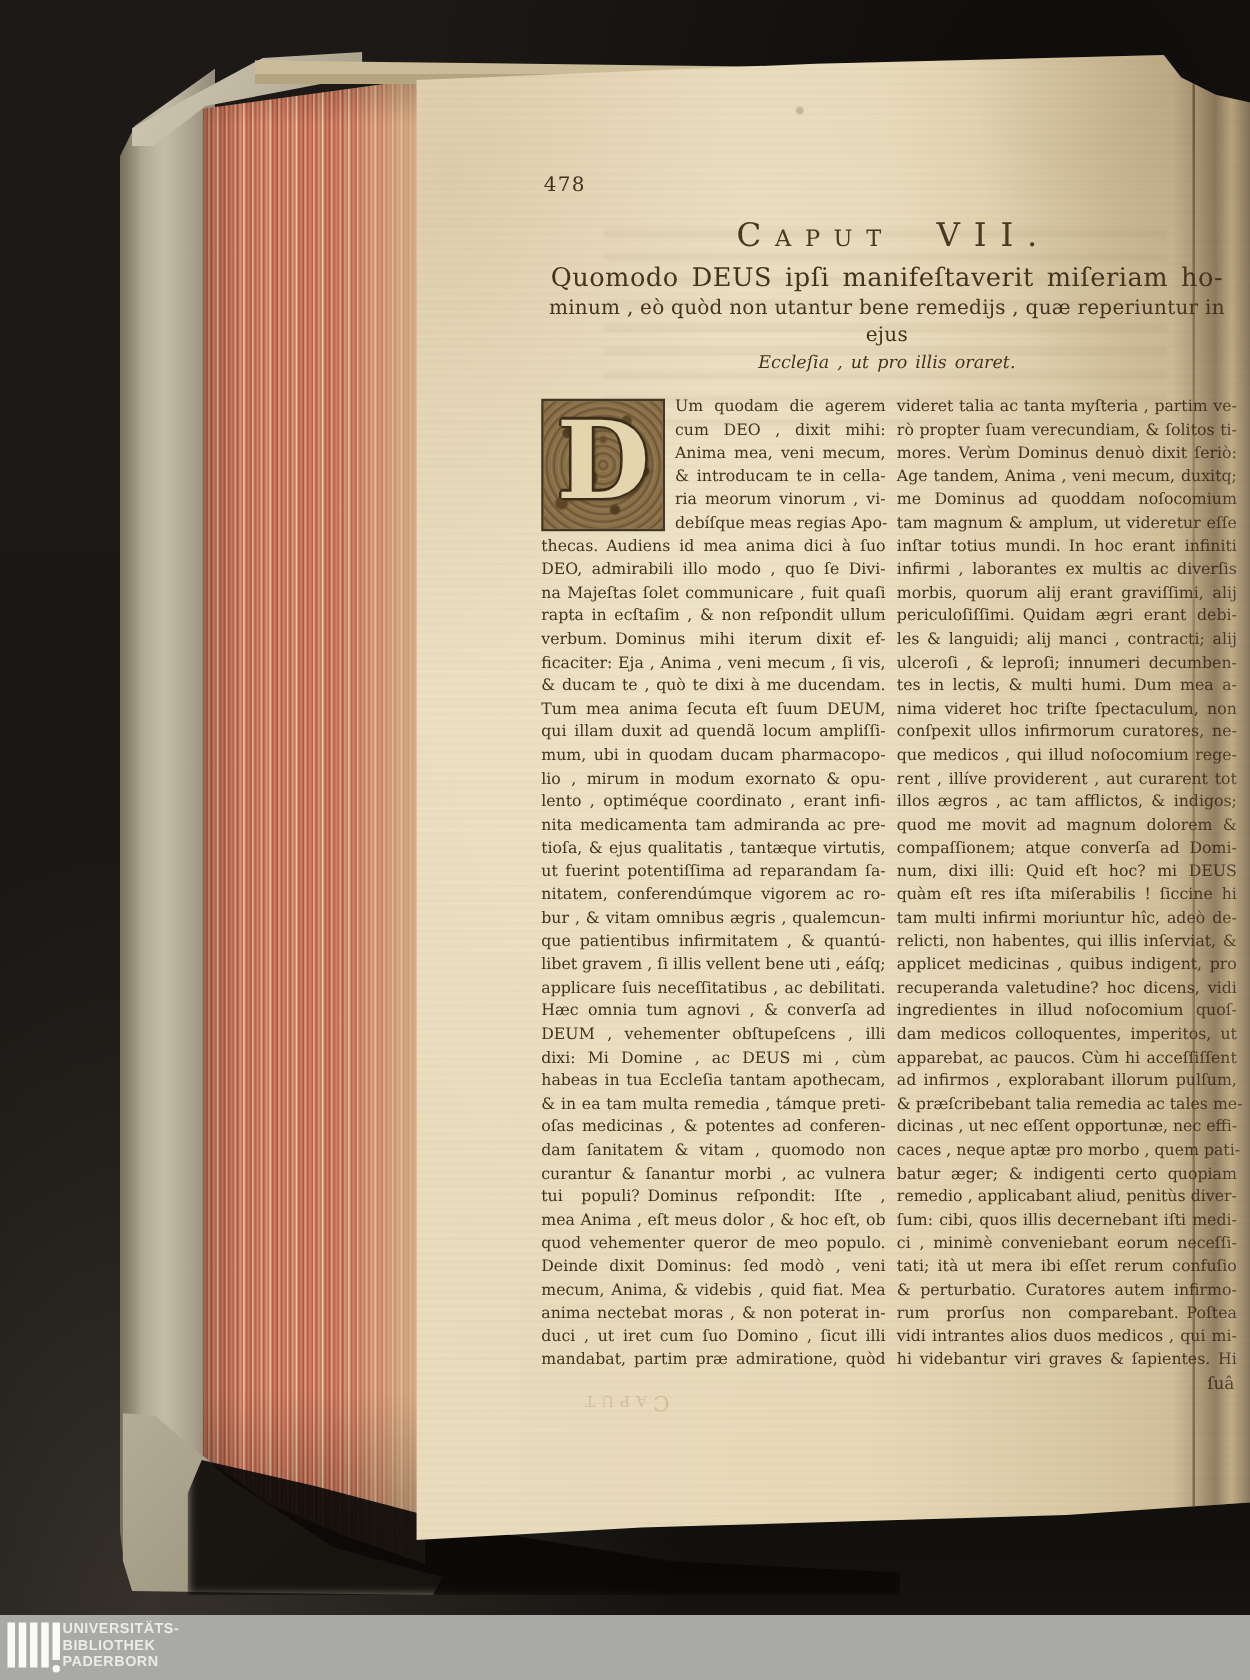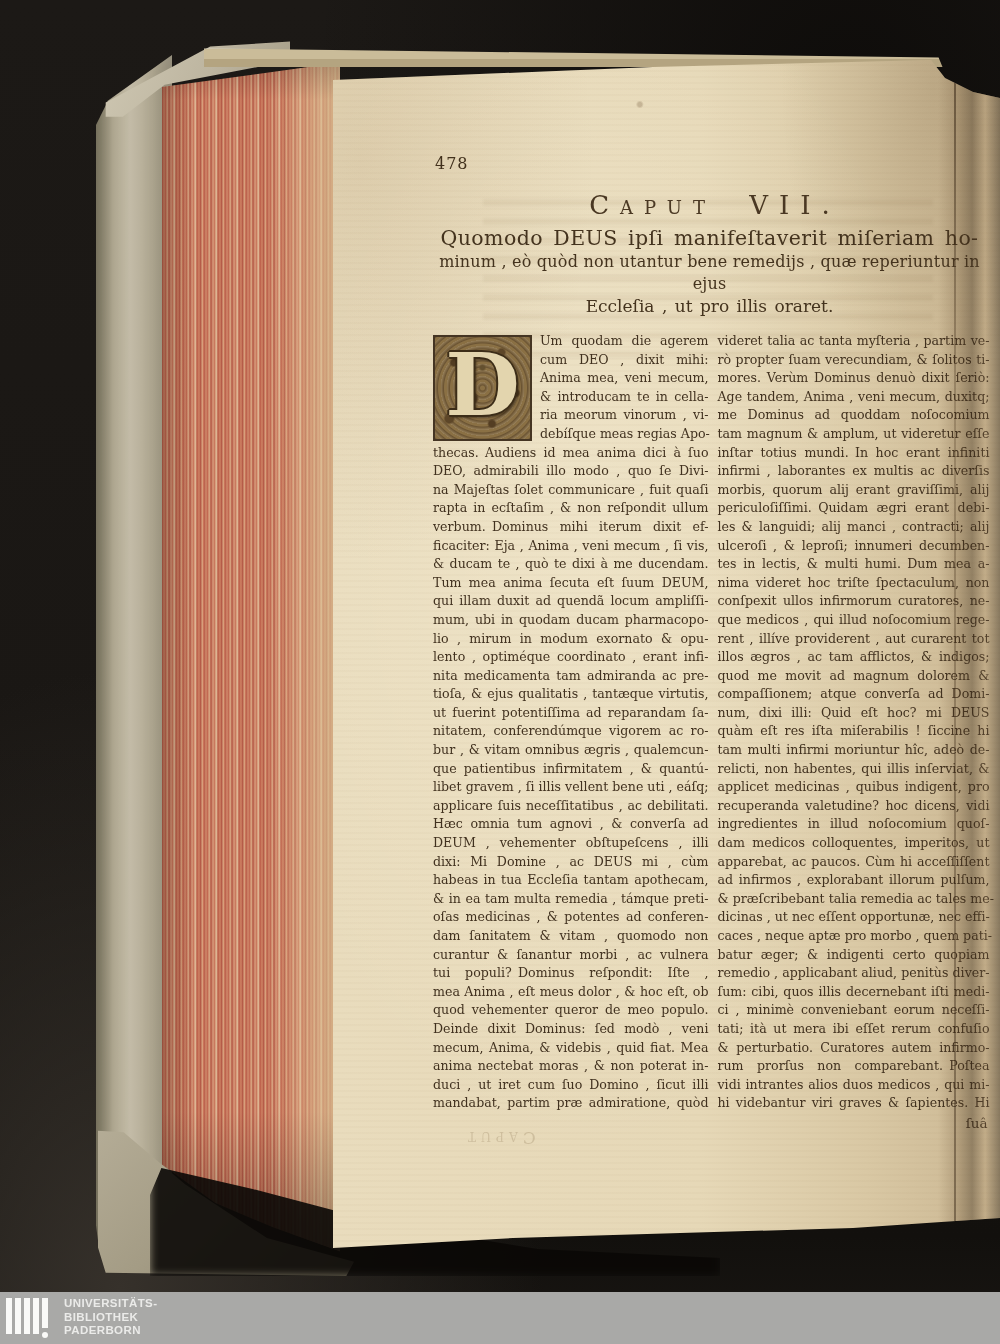--- a/index.html
+++ b/index.html
@@ -46,21 +46,21 @@
     clip-path:polygon(2% 28%, 18% 42%, 42% 66%, 68% 82%, 100% 88%, 100% 100%, 0 100%, 0 46%);
   }
   
   .top-edges{
     position:absolute;left:204px;top:46px;width:742px;height:30px;
     background:linear-gradient(180deg,#ddd5bd 0 3px,#cabc99 3px 13px,#b4a480 13px 21px, rgba(0,0,0,0) 21px);
     clip-path:polygon(0 8%, 99% 38%, 100% 98%, 0 86%);
   }
   
   .page{
-    position:absolute;left:333px;top:50px;width:667px;height:1210px;
+    position:absolute;left:333px;top:34px;width:667px;height:1210px;
     background:
       radial-gradient(ellipse at 38% 40%, rgba(255,250,232,.30) 0%, rgba(0,0,0,0) 60%),
       linear-gradient(90deg,#e9dcbd 0%,#e6d8b7 55%,#d9c8a4 80%,#cab692 100%);
     clip-path:polygon(0px 30px, 320px 17px, 598px 10px, 612px 28px, 640px 42px, 667px 48px,
                       667px 1168px, 520px 1178px, 180px 1188px, 0px 1198px);
   }
   .page .texture{
     position:absolute;inset:0;pointer-events:none;
     background:
       radial-gradient(circle at 46% 4.5%, rgba(94,66,36,.25) 0 2px, rgba(0,0,0,0) 4px),
@@ -85,21 +85,21 @@
     text-align:center;font-variant:small-caps;font-size:16.5px;letter-spacing:1.6px;
     word-spacing:3px;color:#3f2f1c;
   }
   .chapter-heading{
     text-align:center;margin-top:12px;font-variant:small-caps;font-size:26px;
     letter-spacing:11px;word-spacing:14px;color:#4a3823;text-indent:11px;
   }
   .subtitle{margin-top:5px;text-align:center;color:#44331e;}
   .subtitle .s1{font-size:20.5px;line-height:26px;word-spacing:3.5px;letter-spacing:.4px;}
   .subtitle .s2{font-size:16px;line-height:22px;letter-spacing:.2px;}
-  .subtitle .s3{font-size:17px;line-height:22px;word-spacing:2px;}
+  .subtitle .s3{font-size:14px;line-height:22px;word-spacing:2px;font-style:italic;}
   .columns{display:flex;margin-top:15px;}
   .col{font-size:12.6px;line-height:18.6px;color:#41311f;}
   .col .line{text-align:justify;text-align-last:justify;white-space:nowrap;overflow:visible;}
   .col-left{width:283px;margin-right:9px;}
   .col-right{width:272px;}
   .dropcap{
     float:left;width:99px;height:106px;margin:3px 8px 2px 0;
     border:2px solid #453523;box-sizing:border-box;position:relative;
     background:
       radial-gradient(circle at 20% 25%, #523d22 0 3px, rgba(0,0,0,0) 5px),
@@ -135,21 +135,21 @@
     font-family:"Liberation Sans", sans-serif;
   }
   .logo{position:absolute;left:6px;top:6px;width:48px;height:42px;}
   .logo .bar{position:absolute;top:0;width:6px;height:36px;background:#fafaf8;}
   .logo .bar:nth-child(1){left:0;}
   .logo .bar:nth-child(2){left:9px;}
   .logo .bar:nth-child(3){left:18px;}
   .logo .bar:nth-child(4){left:27px;}
   .logo .bar:nth-child(5){left:36px;height:30px;}
   .logo .dot{position:absolute;left:36px;top:34px;width:6px;height:6px;background:#fafaf8;border-radius:50%;}
-  .library-name{position:absolute;left:64px;top:5px;color:#ebebe9;font-size:11.5px;font-weight:700;line-height:13.5px;letter-spacing:.4px;}
+  .library-name{position:absolute;left:50px;top:5px;color:#ebebe9;font-size:11.5px;font-weight:700;line-height:13.5px;letter-spacing:.4px;}
 </style>
 </head>
 <body>
 
 <div class="cover-left"></div>
 <div class="cover-top-corner"></div>
 <div class="cover-bottom-corner"></div>
 <div class="fore-edge"></div>
 <div class="edge-shadow"></div>
 <div class="top-edges"></div>

